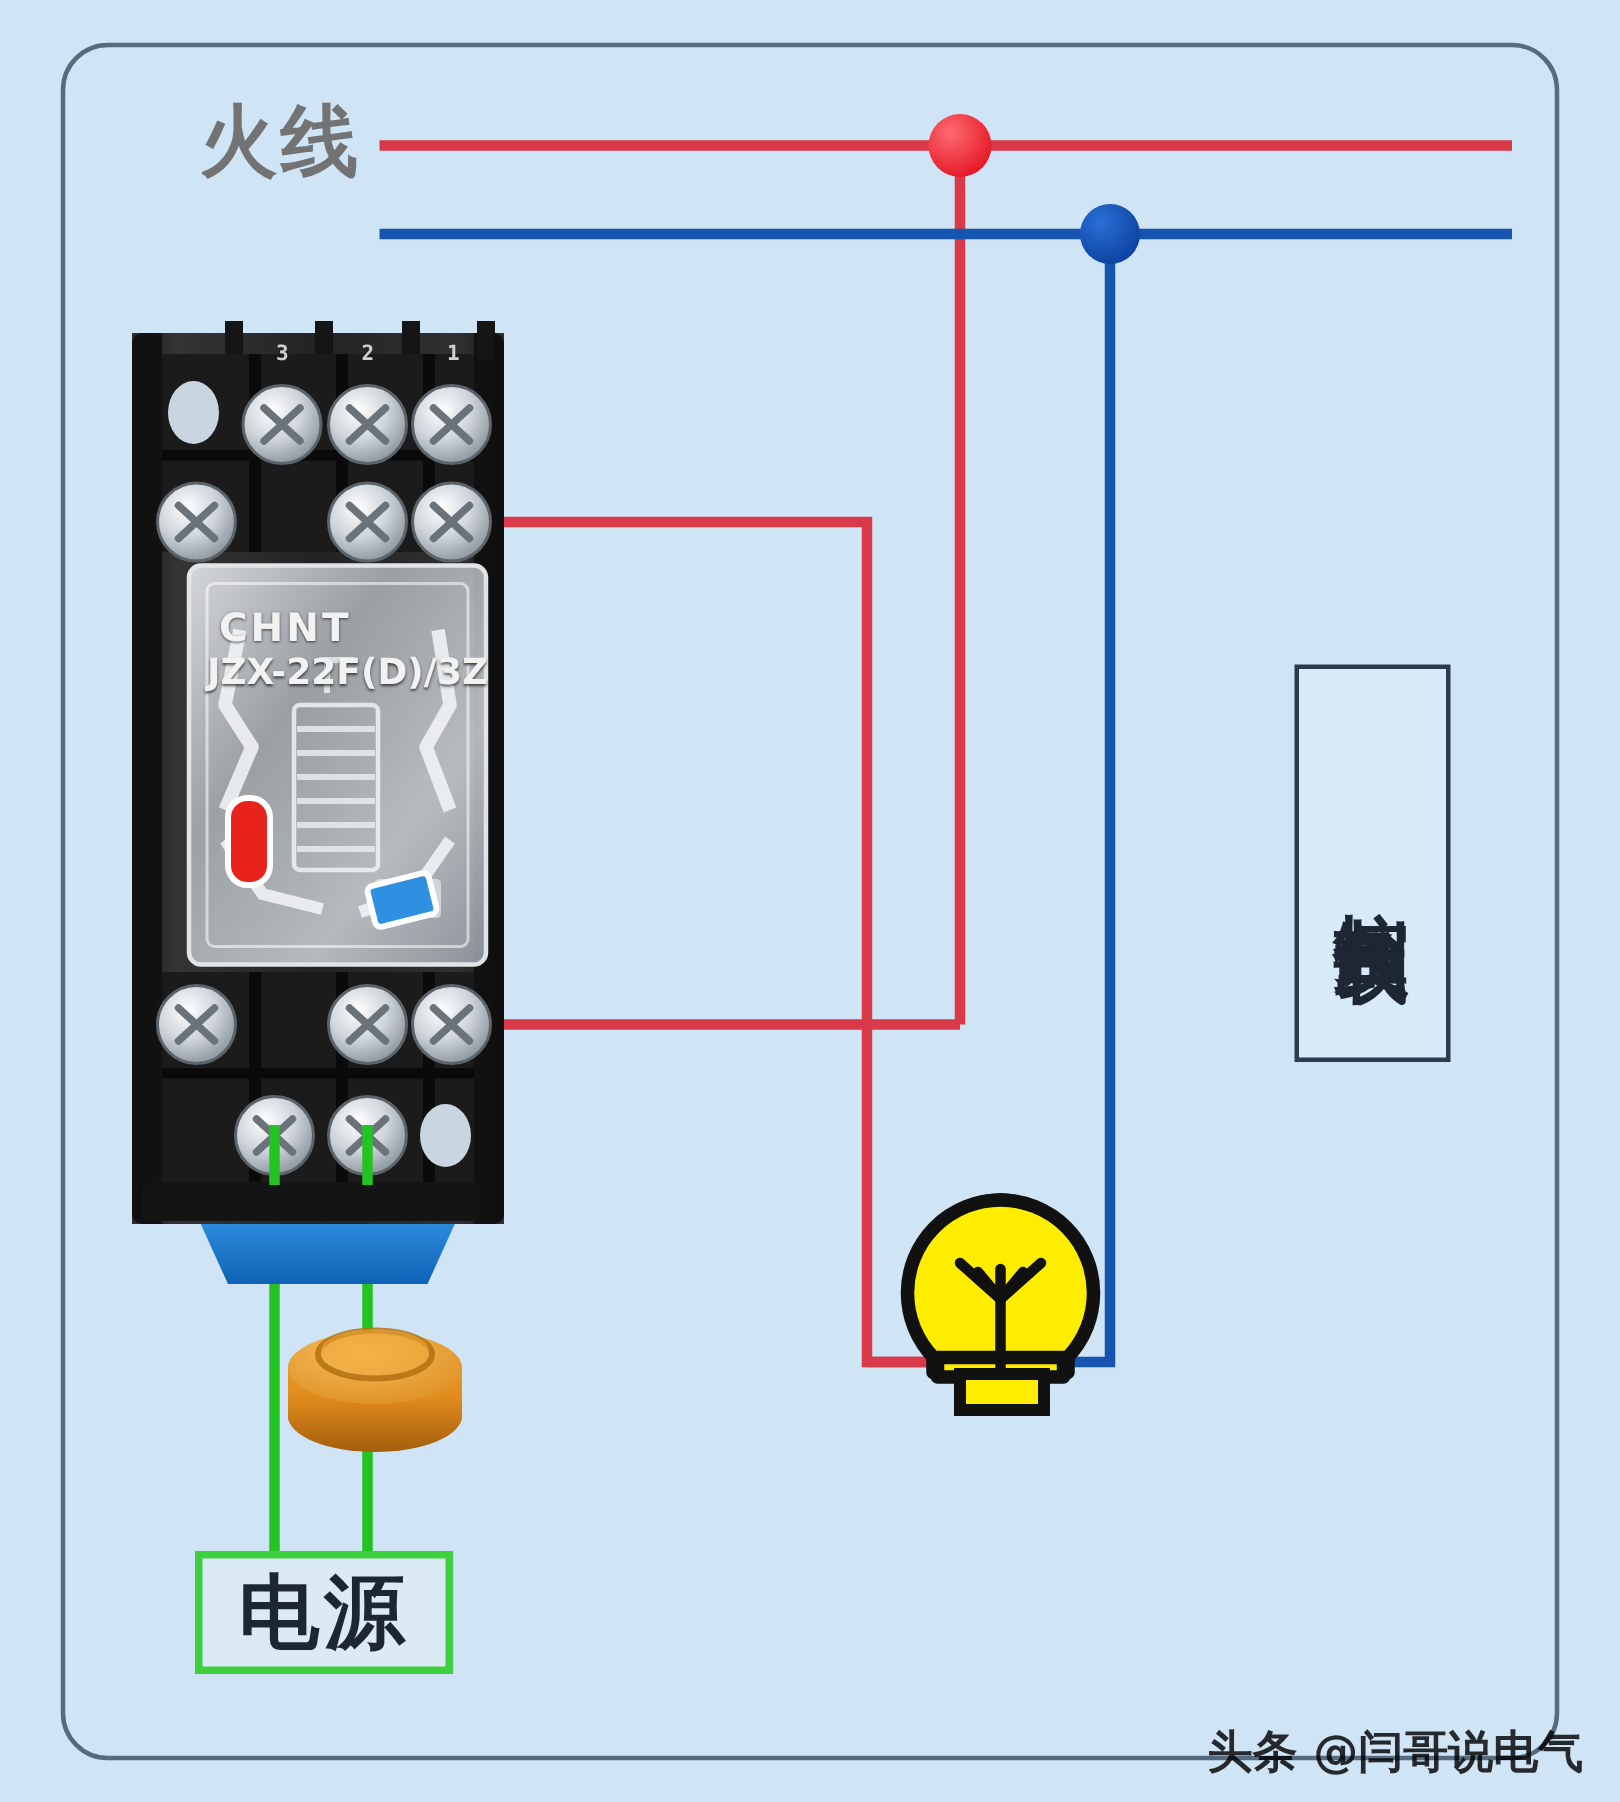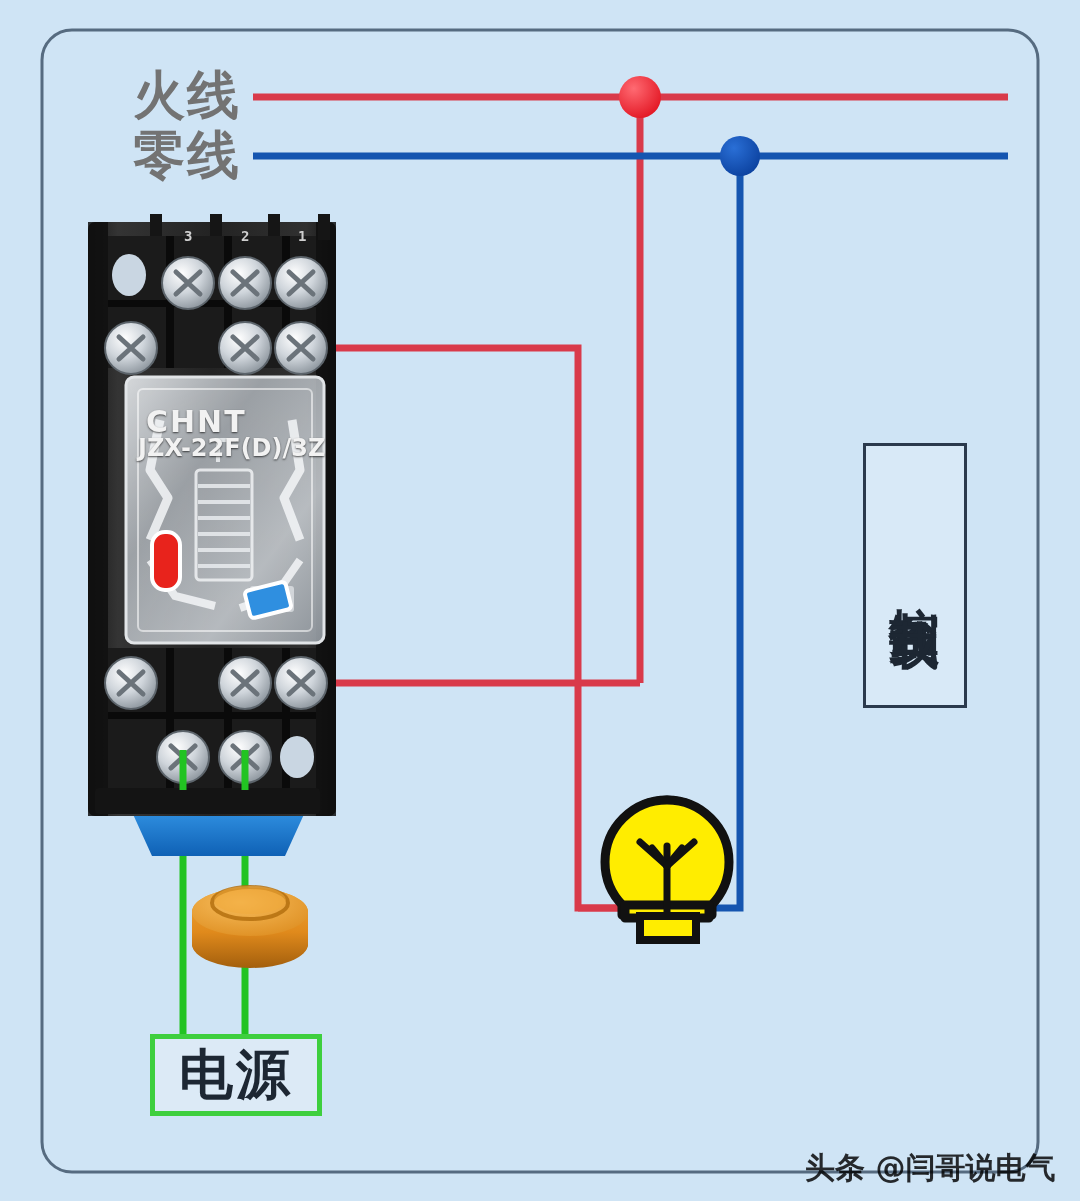--- a/index.html
+++ b/index.html
@@ -18,36 +18,36 @@
 
   #box-load{position:absolute;left:863px;top:443px;width:104px;height:265px;
             border:3px solid #2b3a4d;background:#d8e9f7;box-sizing:border-box;
             display:flex;align-items:center;justify-content:center;}
   #box-load .v{writing-mode:vertical-rl;text-orientation:upright;
             font-size:50px;font-weight:700;color:#1d2733;letter-spacing:4px;
             font-family:"DejaVu Sans","Liberation Sans",sans-serif;}
 
   #box-power{position:absolute;left:130px;top:1034px;width:172px;height:82px;
             border:5px solid #3ecf3e;background:#dceaf6;box-sizing:border-box;
-            display:flex;align-items:center;justify-content:center;margin-left:20px;}
+            display:flex;align-items:center;justify-content:center;}
   #box-power .t{font-size:54px;font-weight:700;color:#1d2733;letter-spacing:3px;
             font-family:"DejaVu Sans","Liberation Sans",sans-serif;}
 
   #watermark{position:absolute;left:805px;top:1148px;font-size:30px;
             color:#000000;font-weight:700;opacity:.82;white-space:nowrap;
             font-family:"DejaVu Sans","Liberation Sans",sans-serif;}
 
   
   .tnum{position:absolute;color:#cfcfcf;font-size:14px;font-weight:700;
         font-family:"DejaVu Sans Mono","Liberation Mono",monospace;}
   
   .brand{position:absolute;color:#f2f2f2;font-weight:800;
          font-family:"DejaVu Sans","Liberation Sans",sans-serif;
          text-shadow:0 1px 2px rgba(0,0,0,.65);white-space:nowrap;}
-  #relay-brand{left:146px;top:404px;font-size:30px;letter-spacing:2px;}
+  #relay-brand{left:146px;top:404px;font-size:26px;letter-spacing:2px;}
   #relay-model{left:138px;top:434px;font-size:24px;letter-spacing:0px;}
 </style>
 </head>
 <body>
 
 <div id="stage">
 
   <svg id="svg" viewBox="0 0 1080 1201">
     <defs>
       <linearGradient id="gBody" x1="0" y1="0" x2="1" y2="0">
@@ -268,21 +268,20 @@
         <path d="M667,866 L652,848"></path>
         <path d="M667,866 L682,848"></path>
       </g>
 
       <rect x="640" y="916" width="56" height="24" fill="#ffed00" stroke="#111111" stroke-width="8"></rect>
     </g>
 
   </svg>
 
   <div class="lbl" id="lbl-live">火线</div>
-  <div class="lbl" id="lbl-neutral">零线</div>
 
   <div id="box-load">
     <span class="v">控制负载</span>
   </div>
 
   <div id="box-power">
     <span class="t">电源</span>
   </div>
 
   <div class="brand" id="relay-brand">CHNT</div>

